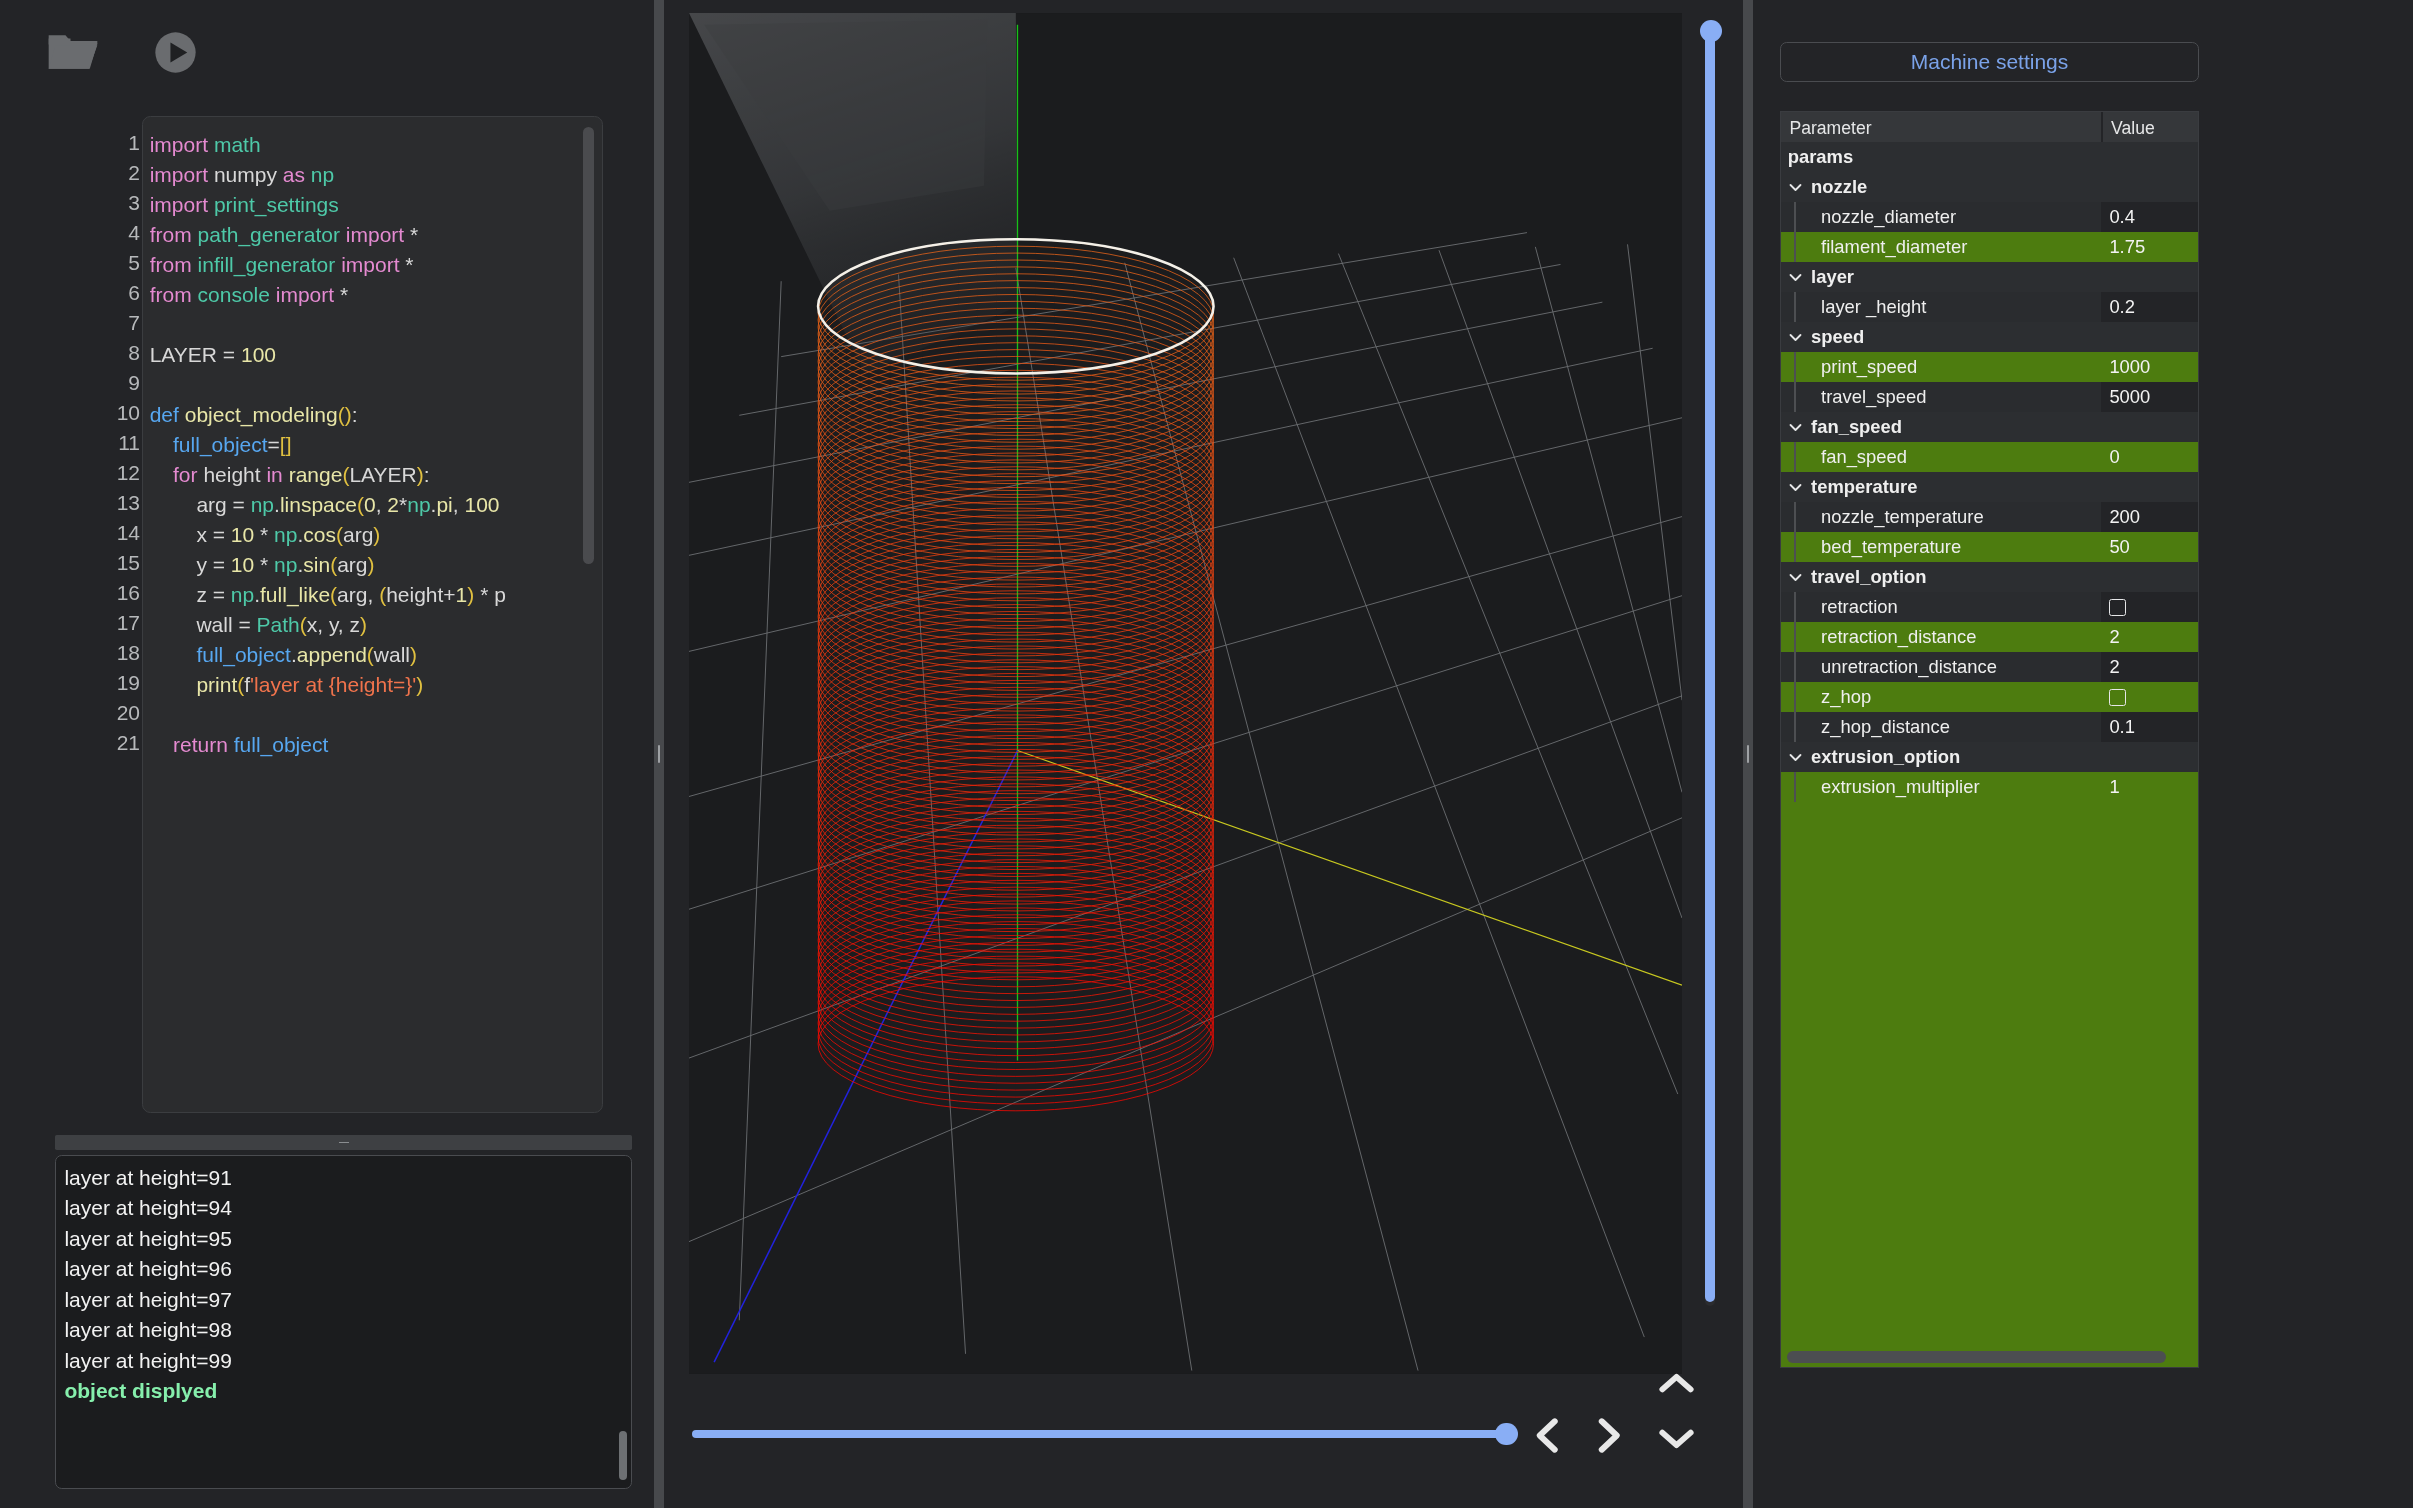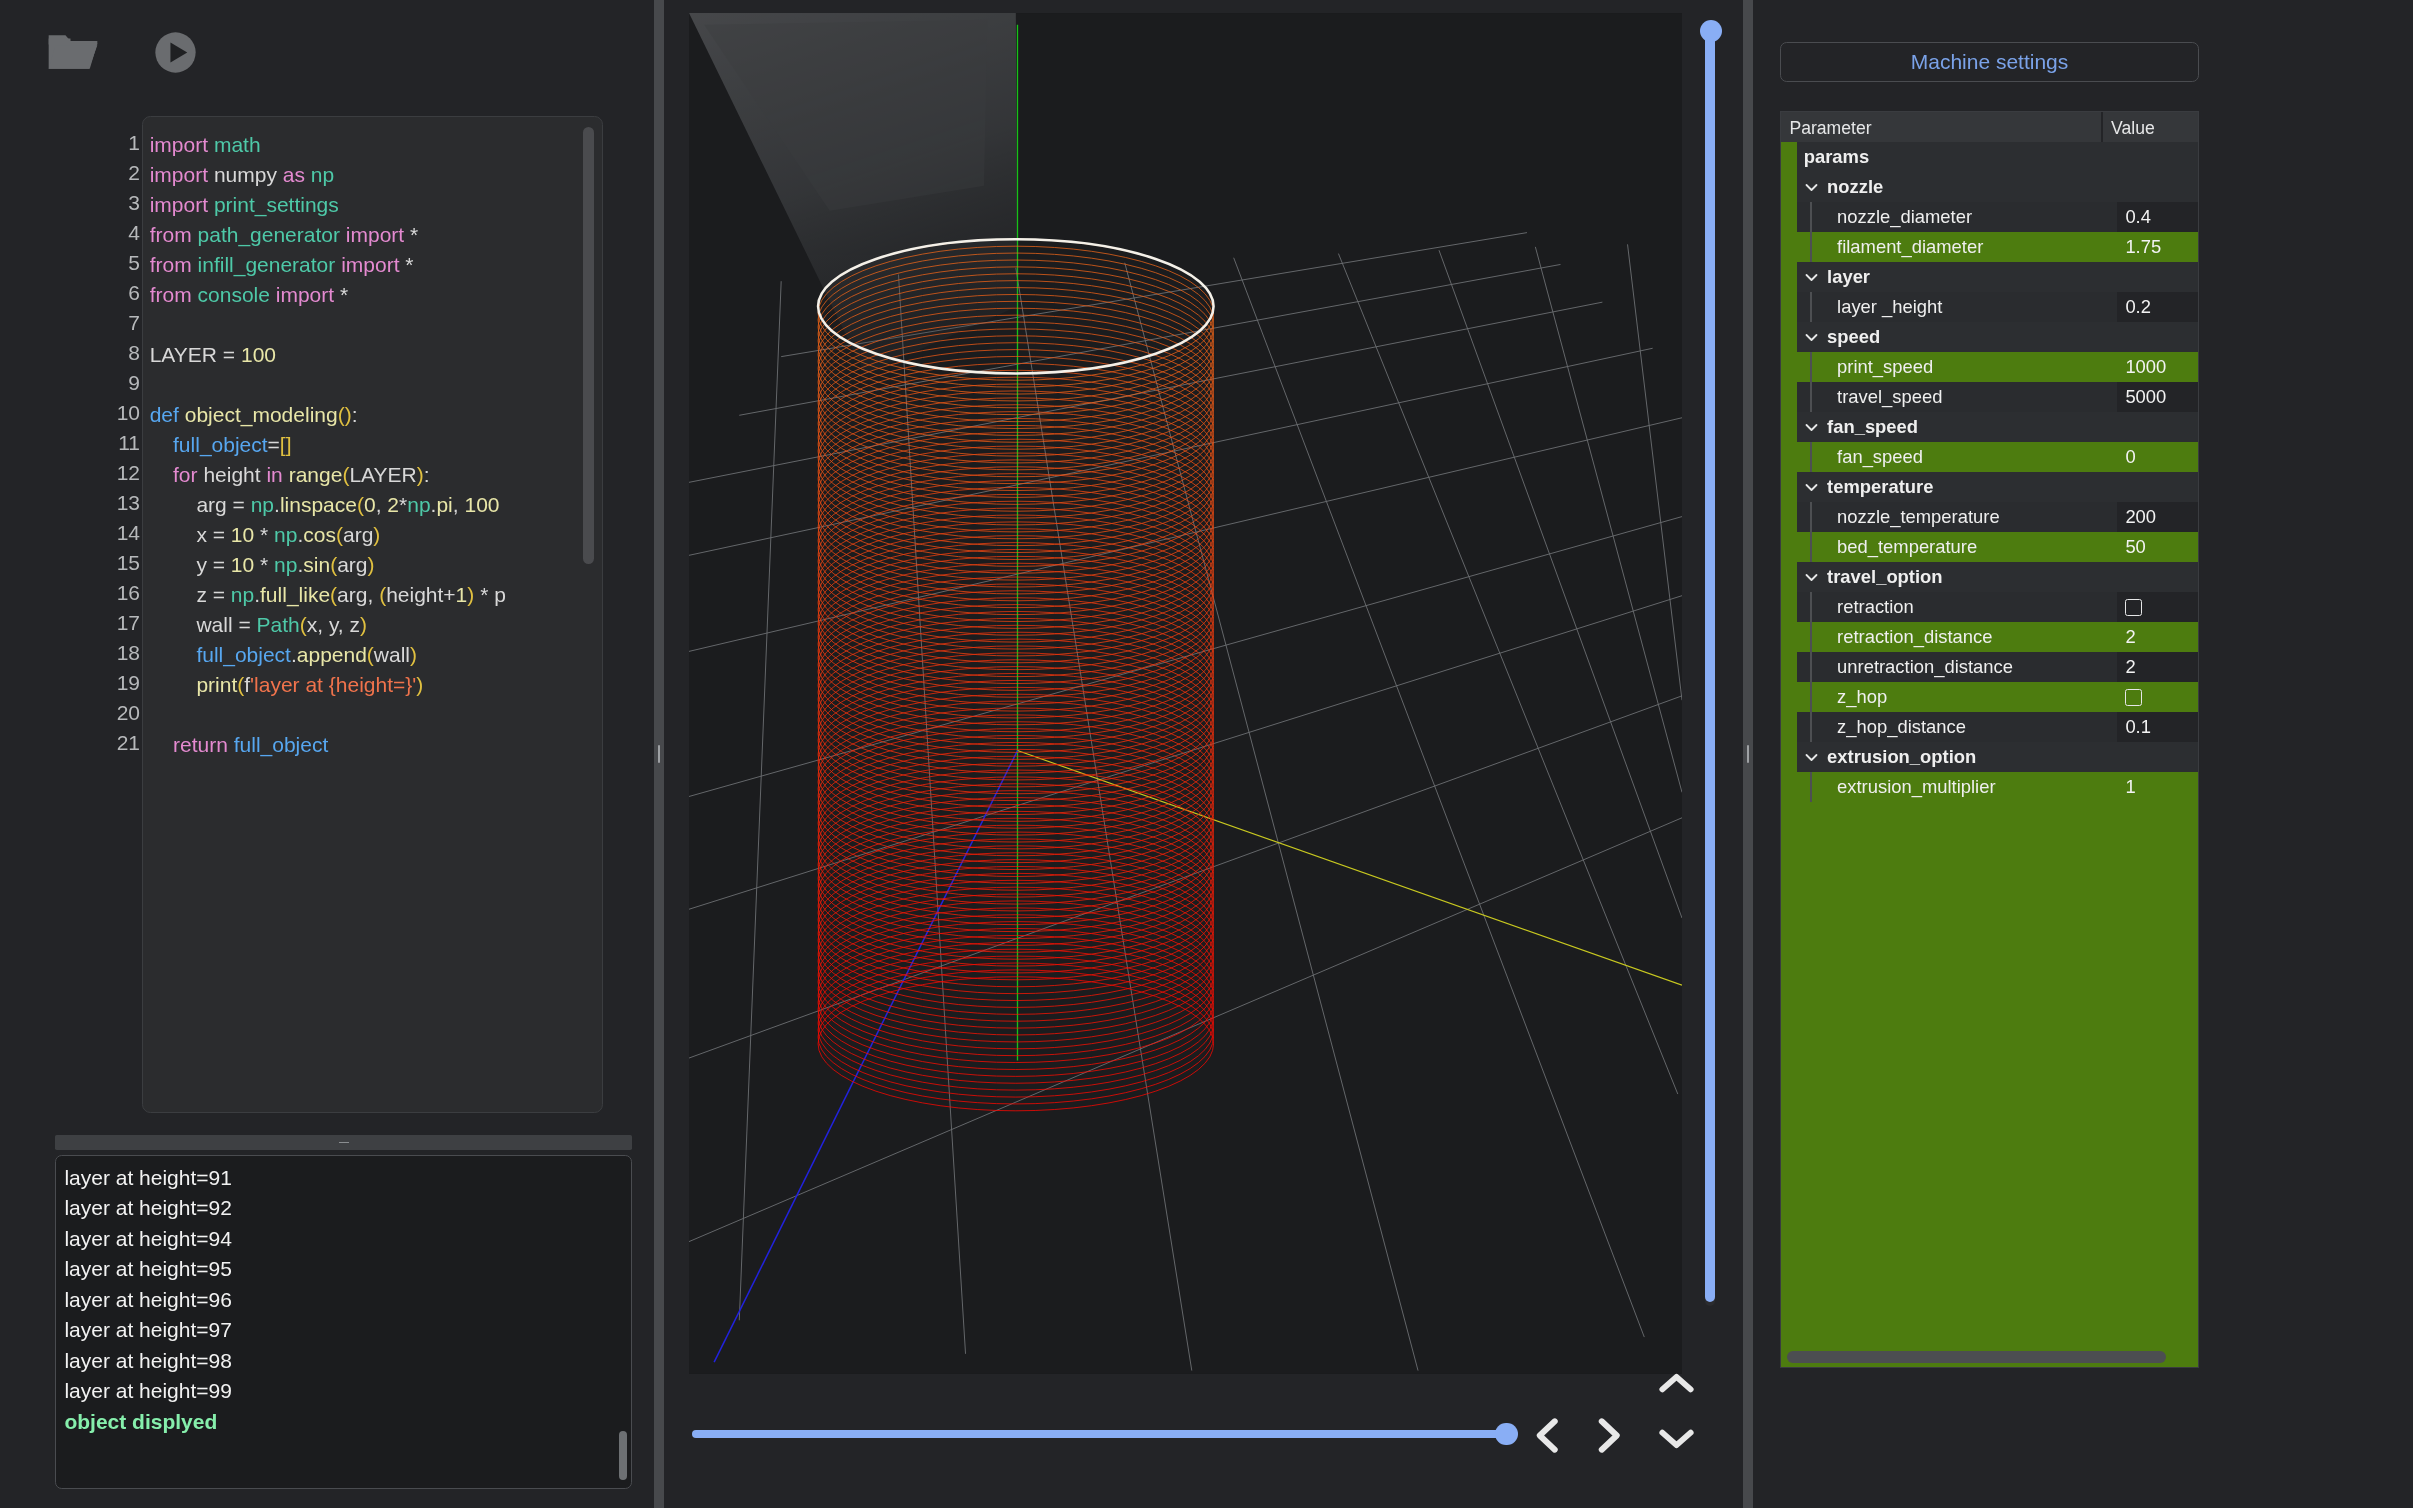--- a/index.html
+++ b/index.html
@@ -229,21 +229,21 @@
     overflow: hidden;
   }
   #param-head {
     display: flex; height: 30px;
     background: #35373a;
     font-size: 17.6px; color: #e6e7e8;
   }
   #param-head .ph-param { flex: 0 0 320px; padding: 5.9px 0 0 8.4px; }
   #param-head .ph-sep { width: 1.7px; background: #232427; }
   #param-head .ph-value { flex: 1; padding: 5.9px 0 0 8.4px; }
-  .prow { display: flex; height: 30px; align-items: stretch; font-size: 18.4px; margin-left: 16px; }
+  .prow { display: flex; height: 30px; align-items: stretch; font-size: 18.4px; }
   .prow .pname { flex: 0 0 320px; display: flex; align-items: center; color: #efefef; }
   .prow .pval  { flex: 1; display: flex; align-items: center; padding-left: 8.4px; color: #f3f3f3; }
   .prow.root .pname { background: #2c2e31; font-weight: bold; padding-left: 6.7px; }
   .prow.root .pval  { background: #2c2e31; }
   .prow.group .pname { background: #2c2e31; font-weight: bold; padding-left: 6.7px; gap: 8.4px; }
   .prow.group .pval  { background: #2c2e31; }
   .prow.leaf .pname { padding-left: 13.4px; }
   .prow.leaf.odd .pname { background: #2a2c2f; }
   .prow.leaf.odd .pval { background: #232427; }
   .prow.leaf .tree-line { width: 1.7px; align-self: stretch; background: #4d4f52; margin-right: 25px; }
@@ -330,21 +330,20 @@
       </div>
     </div>
 
     <div id="console-panel">
       <div id="console-handle">
         <div class="dash"></div>
       </div>
       <div id="console-body">
         <div id="console-lines">
             <div class="console-line">layer at height=91</div>
-            <div class="console-line">layer at height=92</div>
             <div class="console-line">layer at height=94</div>
             <div class="console-line">layer at height=95</div>
             <div class="console-line">layer at height=96</div>
             <div class="console-line">layer at height=97</div>
             <div class="console-line">layer at height=98</div>
             <div class="console-line">layer at height=99</div>
             <div class="console-line accent">object displyed</div>
           </div>
         <div id="console-scroll-thumb"></div>
       </div>

